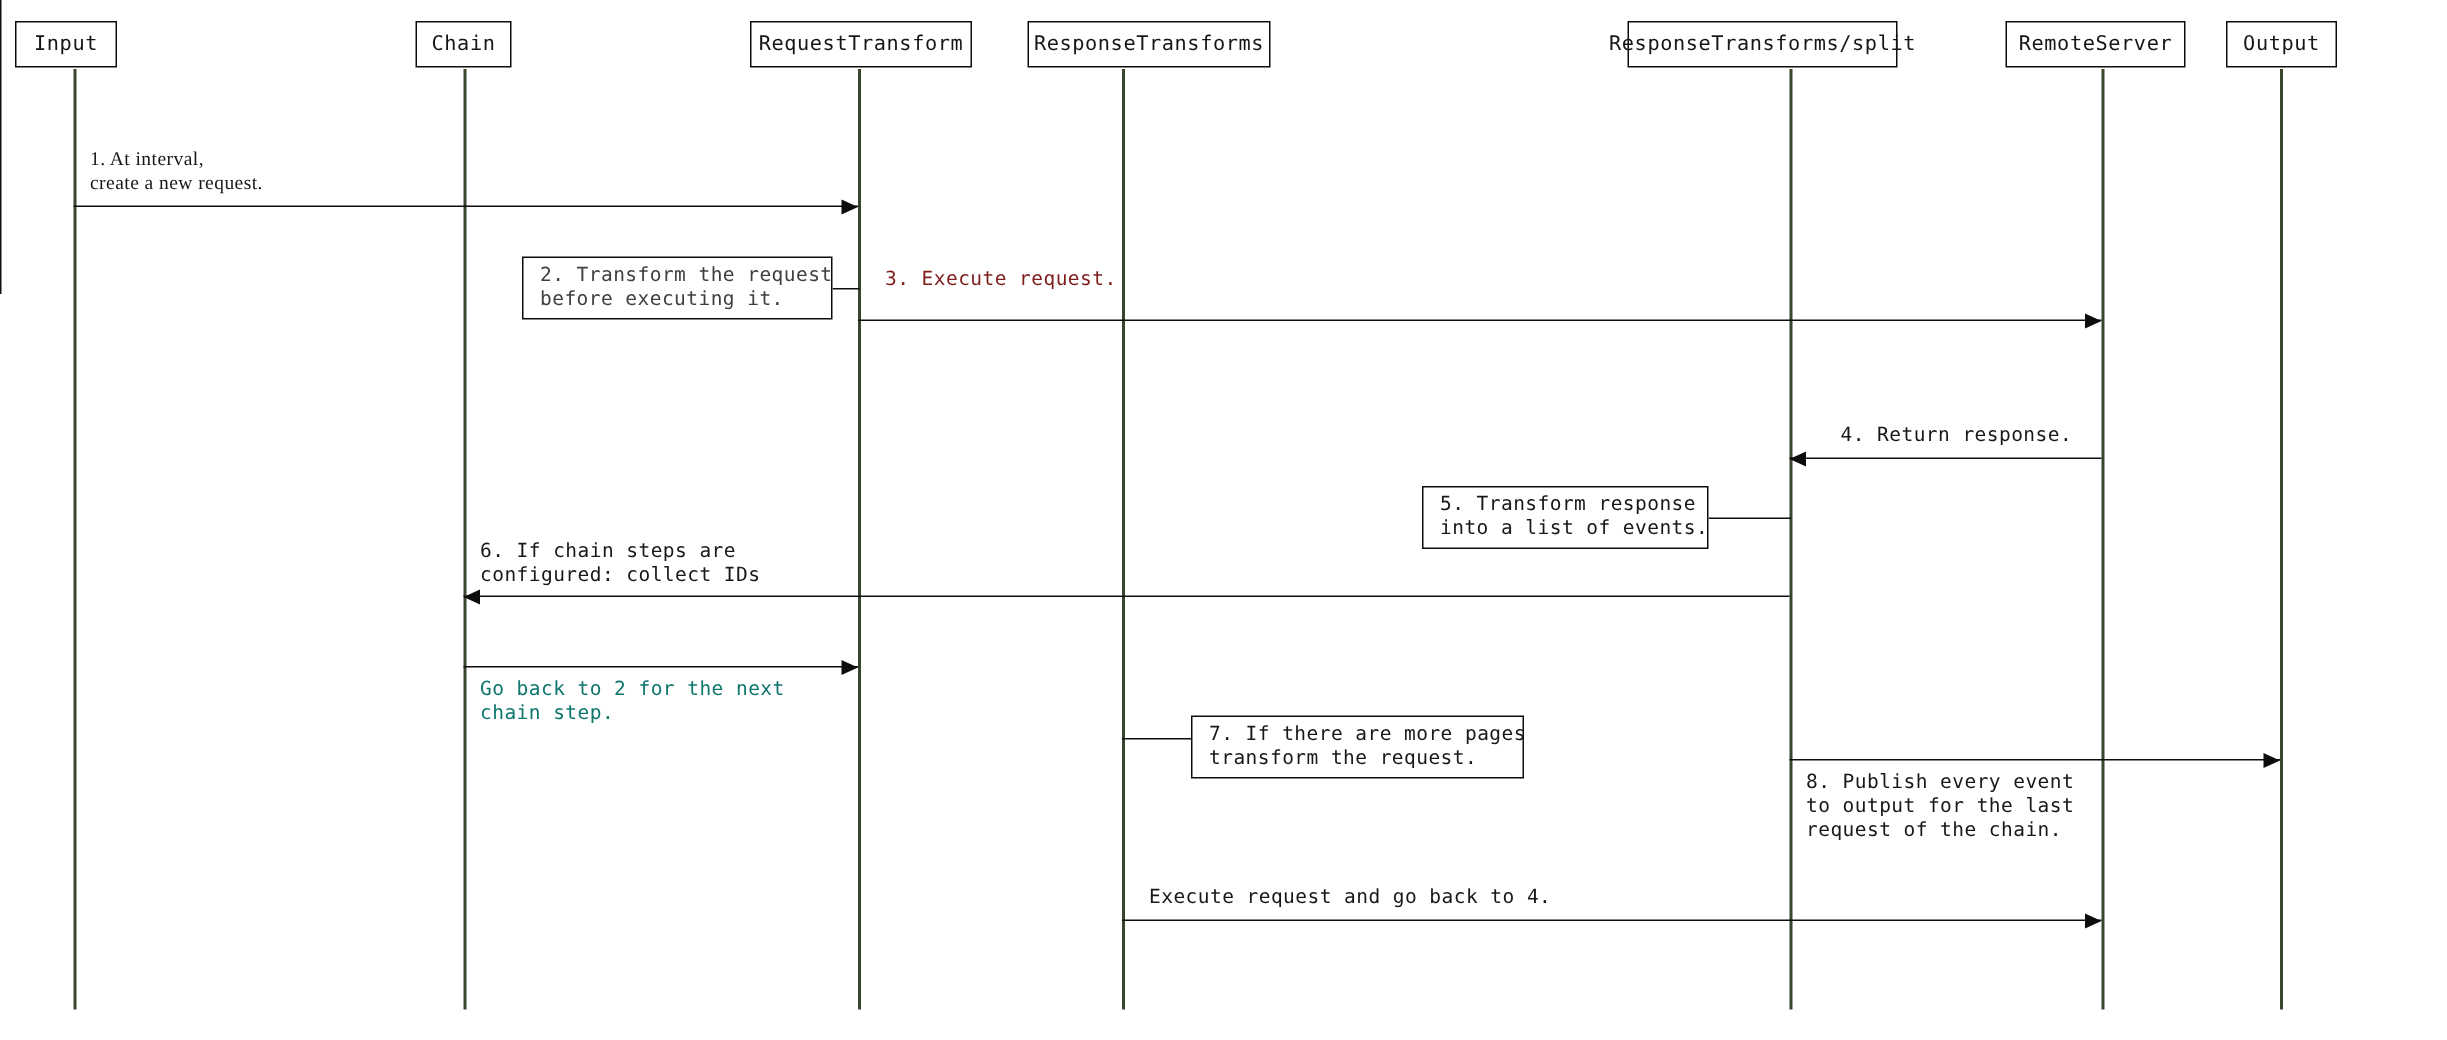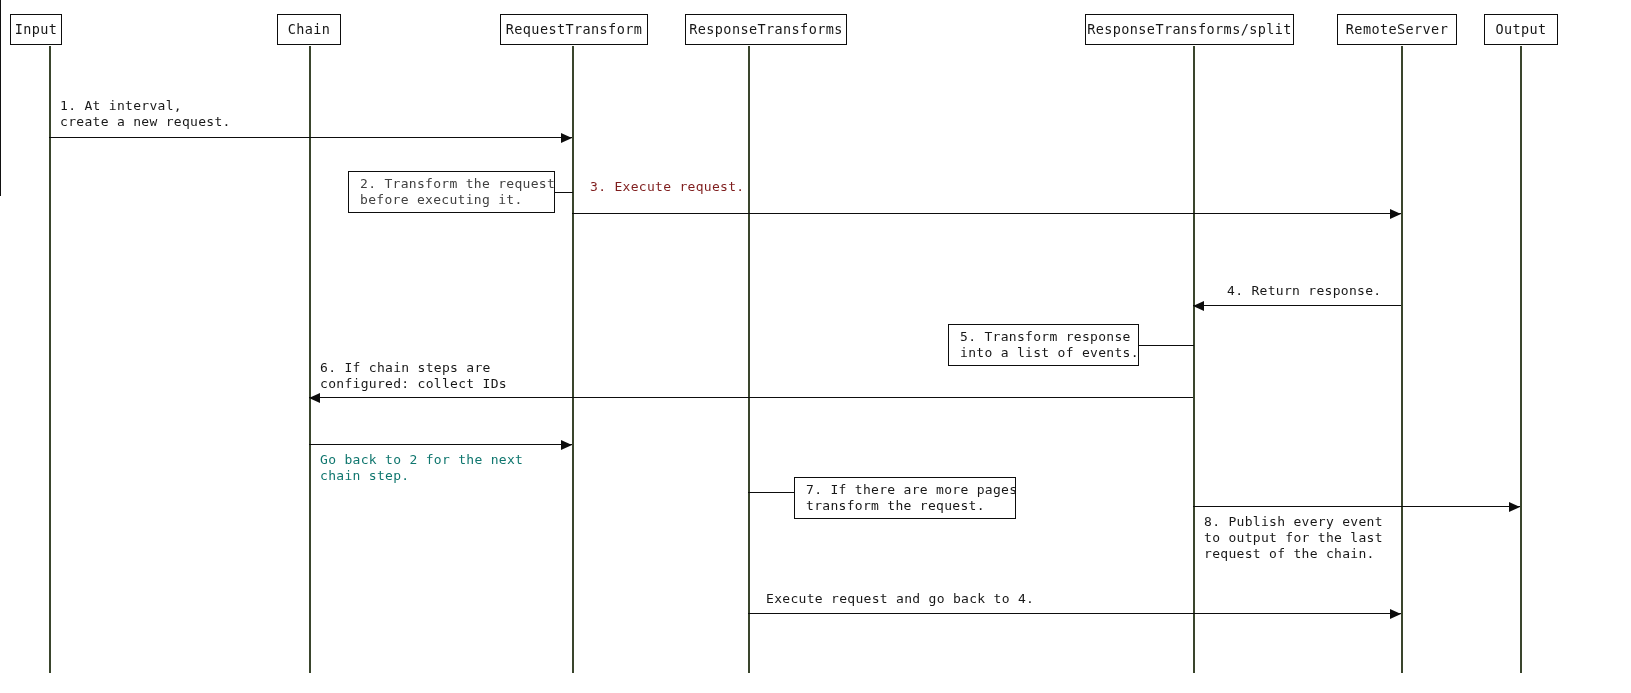--- a/index.html
+++ b/index.html
@@ -107,21 +107,21 @@
       <div class="lifeline" style="left: 309px; top: 46px; height: 627px; background: rgb(47, 59, 34);"></div>
       <div class="lifeline" style="left: 572px; top: 46px; height: 627px; background: rgb(47, 59, 34);"></div>
       <div class="lifeline" style="left: 748px; top: 46px; height: 627px; background: rgb(47, 59, 34);"></div>
       <div class="lifeline" style="left: 1193px; top: 46px; height: 627px; background: rgb(47, 59, 34);"></div>
       <div class="lifeline" style="left: 1401px; top: 46px; height: 627px; background: rgb(47, 59, 34);"></div>
       <div class="lifeline" style="left: 1520px; top: 46px; height: 627px; background: rgb(47, 59, 34);"></div>
     </div>
   <div id="messages-layer">
       <div class="msg-line" style="left: 49px; top: 137px; width: 523px; background: rgb(13, 13, 13);"></div>
       <div class="arrowhead right" style="top: 132.7px; left: 561px; border-left-color: rgb(13, 13, 13);"></div>
-      <div class="msg-label" style="left: 60px; top: 98px; color: rgb(24, 24, 24);">1. At interval,
+      <div class="msg-label" style="left: 60px; top: 98px; color: rgb(24, 24, 24); font-family: Liberation Serif, serif;">1. At interval,
 create a new request.</div>
       <div class="msg-line" style="left: 572px; top: 213px; width: 829px; background: rgb(13, 13, 13);"></div>
       <div class="arrowhead right" style="top: 208.7px; left: 1390px; border-left-color: rgb(13, 13, 13);"></div>
       <div class="msg-label" style="left: 590px; top: 179px; color: #7f1d1d; text-align: right;">3. Execute request.</div>
       <div class="msg-line" style="left: 1193px; top: 305px; width: 208px; background: rgb(13, 13, 13);"></div>
       <div class="arrowhead left" style="top: 300.7px; left: 1193px; border-right-color: rgb(13, 13, 13);"></div>
       <div class="msg-label" style="left: 1227px; top: 283px; color: rgb(24, 24, 24);">4. Return response.</div>
       <div class="msg-line" style="left: 309px; top: 397px; width: 884px; background: rgb(13, 13, 13);"></div>
       <div class="arrowhead left" style="top: 392.7px; left: 309px; border-right-color: rgb(13, 13, 13);"></div>
       <div class="msg-label" style="left: 320px; top: 360px; color: rgb(24, 24, 24);">6. If chain steps are
@@ -144,33 +144,33 @@
       <div class="note" style="left: 348px; top: 171px; width: 207px; height: 42px; border-color: rgb(13, 13, 13); color: #404040;">2. Transform the request
 before executing it.</div>
       <div class="note-connector" style="left: 1139px; top: 345px; width: 55px; background: rgb(13, 13, 13);"></div>
       <div class="note" style="left: 948px; top: 324px; width: 191px; height: 42px; border-color: rgb(13, 13, 13); color: rgb(24, 24, 24);">5. Transform response
 into a list of events.</div>
       <div class="note-connector" style="left: 748px; top: 492px; width: 46px; background: rgb(13, 13, 13);"></div>
       <div class="note" style="left: 794px; top: 477px; width: 222px; height: 42px; border-color: rgb(13, 13, 13); color: rgb(24, 24, 24);">7. If there are more pages
 transform the request.</div>
     </div>
   <div id="participants-layer">
-      <div class="participant" style="left: 10px; top: 14px; width: 52px; border-color: rgb(13, 13, 13);">
+      <div class="participant" style="left: 10px; top: 14px; width: 68px; border-color: rgb(13, 13, 13);">
         <span>Input</span>
       </div>
       <div class="participant" style="left: 277px; top: 14px; width: 64px; border-color: rgb(13, 13, 13);">
         <span>Chain</span>
       </div>
       <div class="participant" style="left: 500px; top: 14px; width: 148px; border-color: rgb(13, 13, 13);">
         <span>RequestTransform</span>
       </div>
       <div class="participant" style="left: 685px; top: 14px; width: 162px; border-color: rgb(13, 13, 13);">
         <span>ResponseTransforms</span>
       </div>
-      <div class="participant" style="left: 1085px; top: 14px; width: 209px; border-color: rgb(13, 13, 13); text-align: center;">
+      <div class="participant" style="left: 1085px; top: 14px; width: 180px; border-color: rgb(13, 13, 13); text-align: center;">
         <span>ResponseTransforms/split</span>
       </div>
       <div class="participant" style="left: 1337px; top: 14px; width: 120px; border-color: rgb(13, 13, 13);">
         <span>RemoteServer</span>
       </div>
       <div class="participant" style="left: 1484px; top: 14px; width: 74px; border-color: rgb(13, 13, 13);">
         <span>Output</span>
       </div>
     </div>
 

